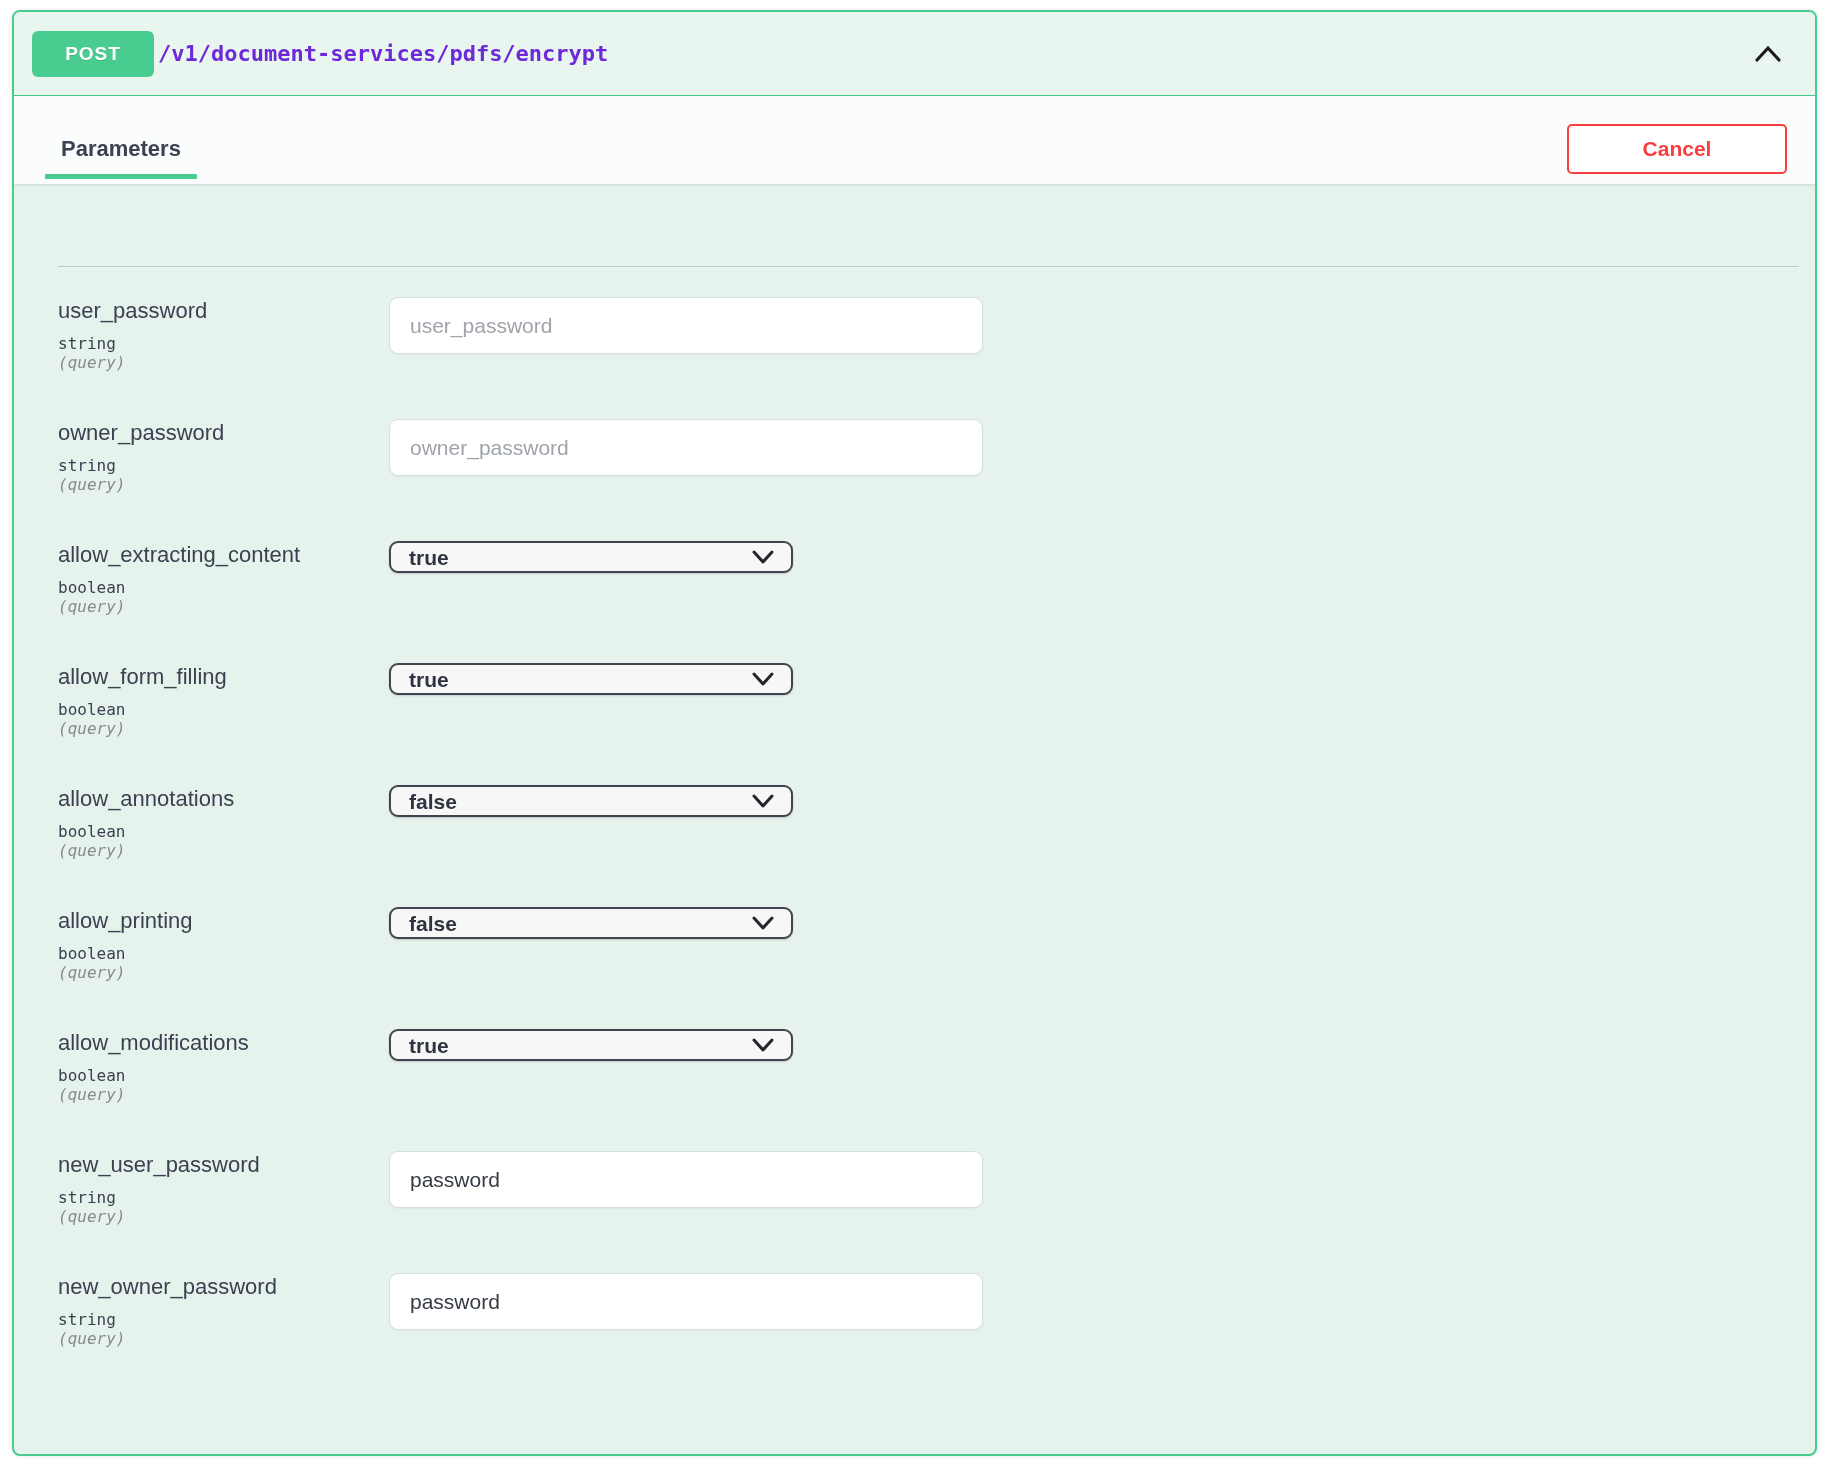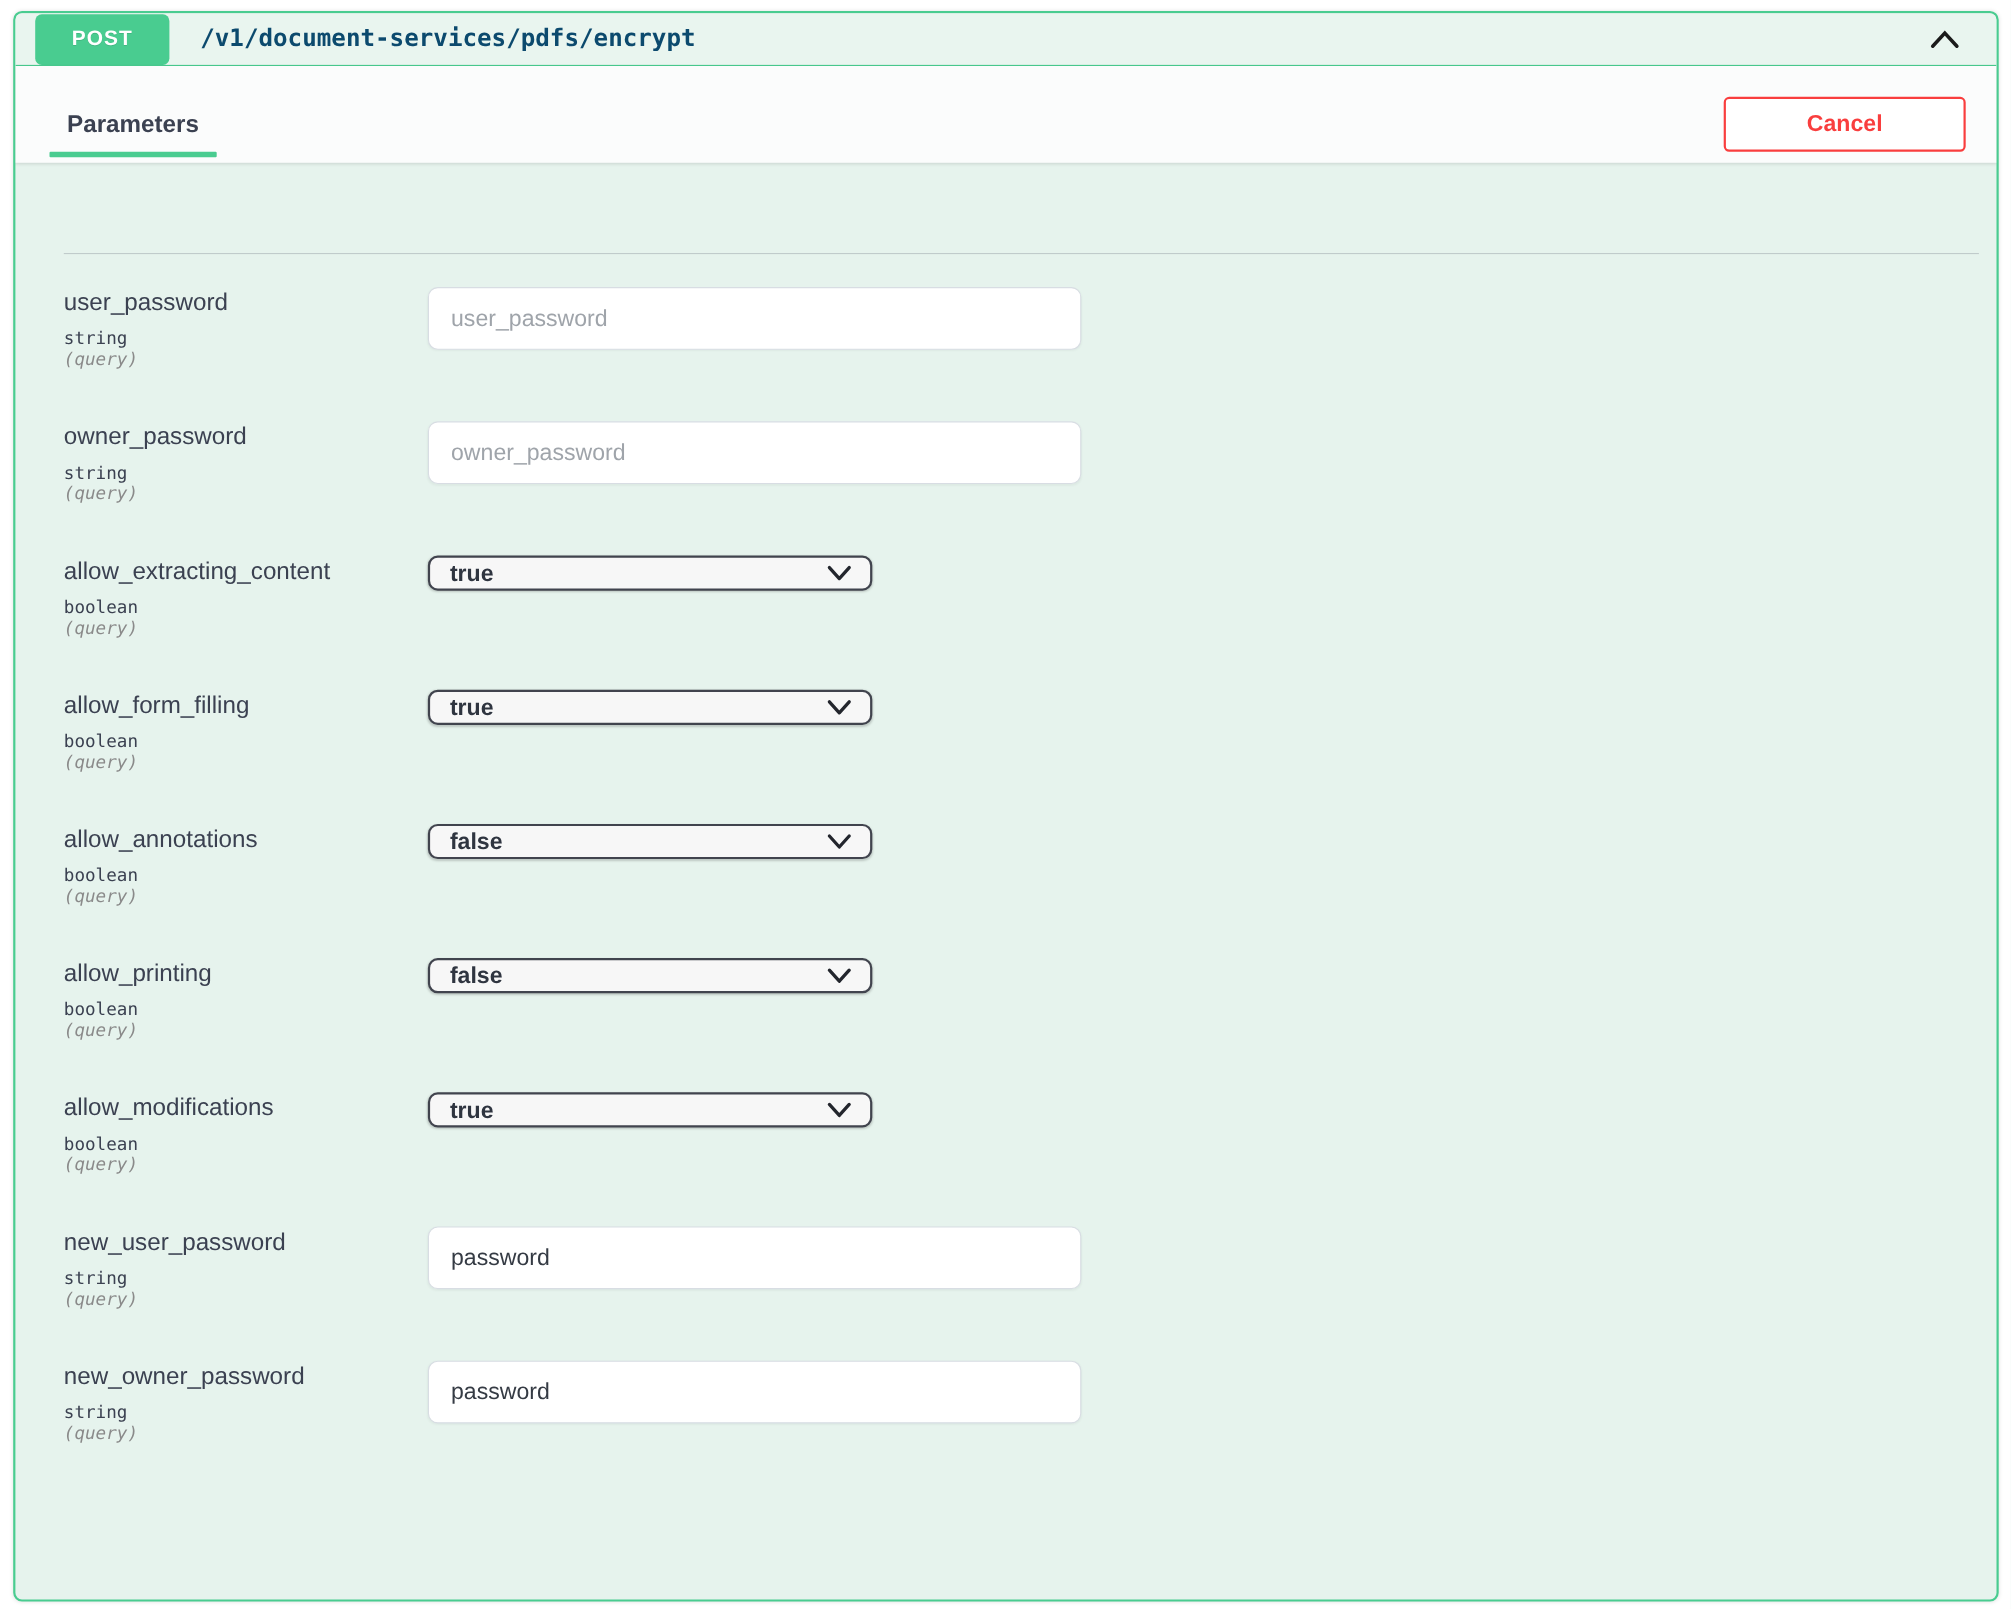--- a/index.html
+++ b/index.html
@@ -16,46 +16,46 @@
     left: 12px; top: 10px;
     width: 1805px; height: 1446px;
     border: 2px solid #49cc90;
     border-radius: 8px;
     background: #e6f3ed;
     overflow: hidden;
     box-shadow: 0 0 4px rgba(0,0,0,.12);
   }
   
   .opblock-summary {
-    height: 48px;
+    height: 84px;
     background: #e9f5ef;
     border-bottom: 1.5px solid #49cc90;
     display: flex;
     align-items: center;
     padding: 0 26px 0 18px;
   }
   .method-badge {
     display: inline-block;
     width: 122px;
     padding: 12px 0;
     text-align: center;
     background: #49cc90;
     color: #ffffff;
     font-size: 19px;
     font-weight: bold;
     letter-spacing: 1px;
     border-radius: 6px;
     text-shadow: 0 1px 0 rgba(0,0,0,.1);
   }
   .endpoint-path {
-    margin-left: 28px;
+    margin-left: 4px;
     font-family: "DejaVu Sans Mono", monospace;
     font-weight: bold;
     font-size: 22px;
-    color: #0c4a6e;
+    color: #6d28d9;
   }
   .collapse-btn {
     margin-left: auto;
     background: none;
     border: none;
     padding: 6px;
     cursor: pointer;
     display: flex;
     align-items: center;
   }

